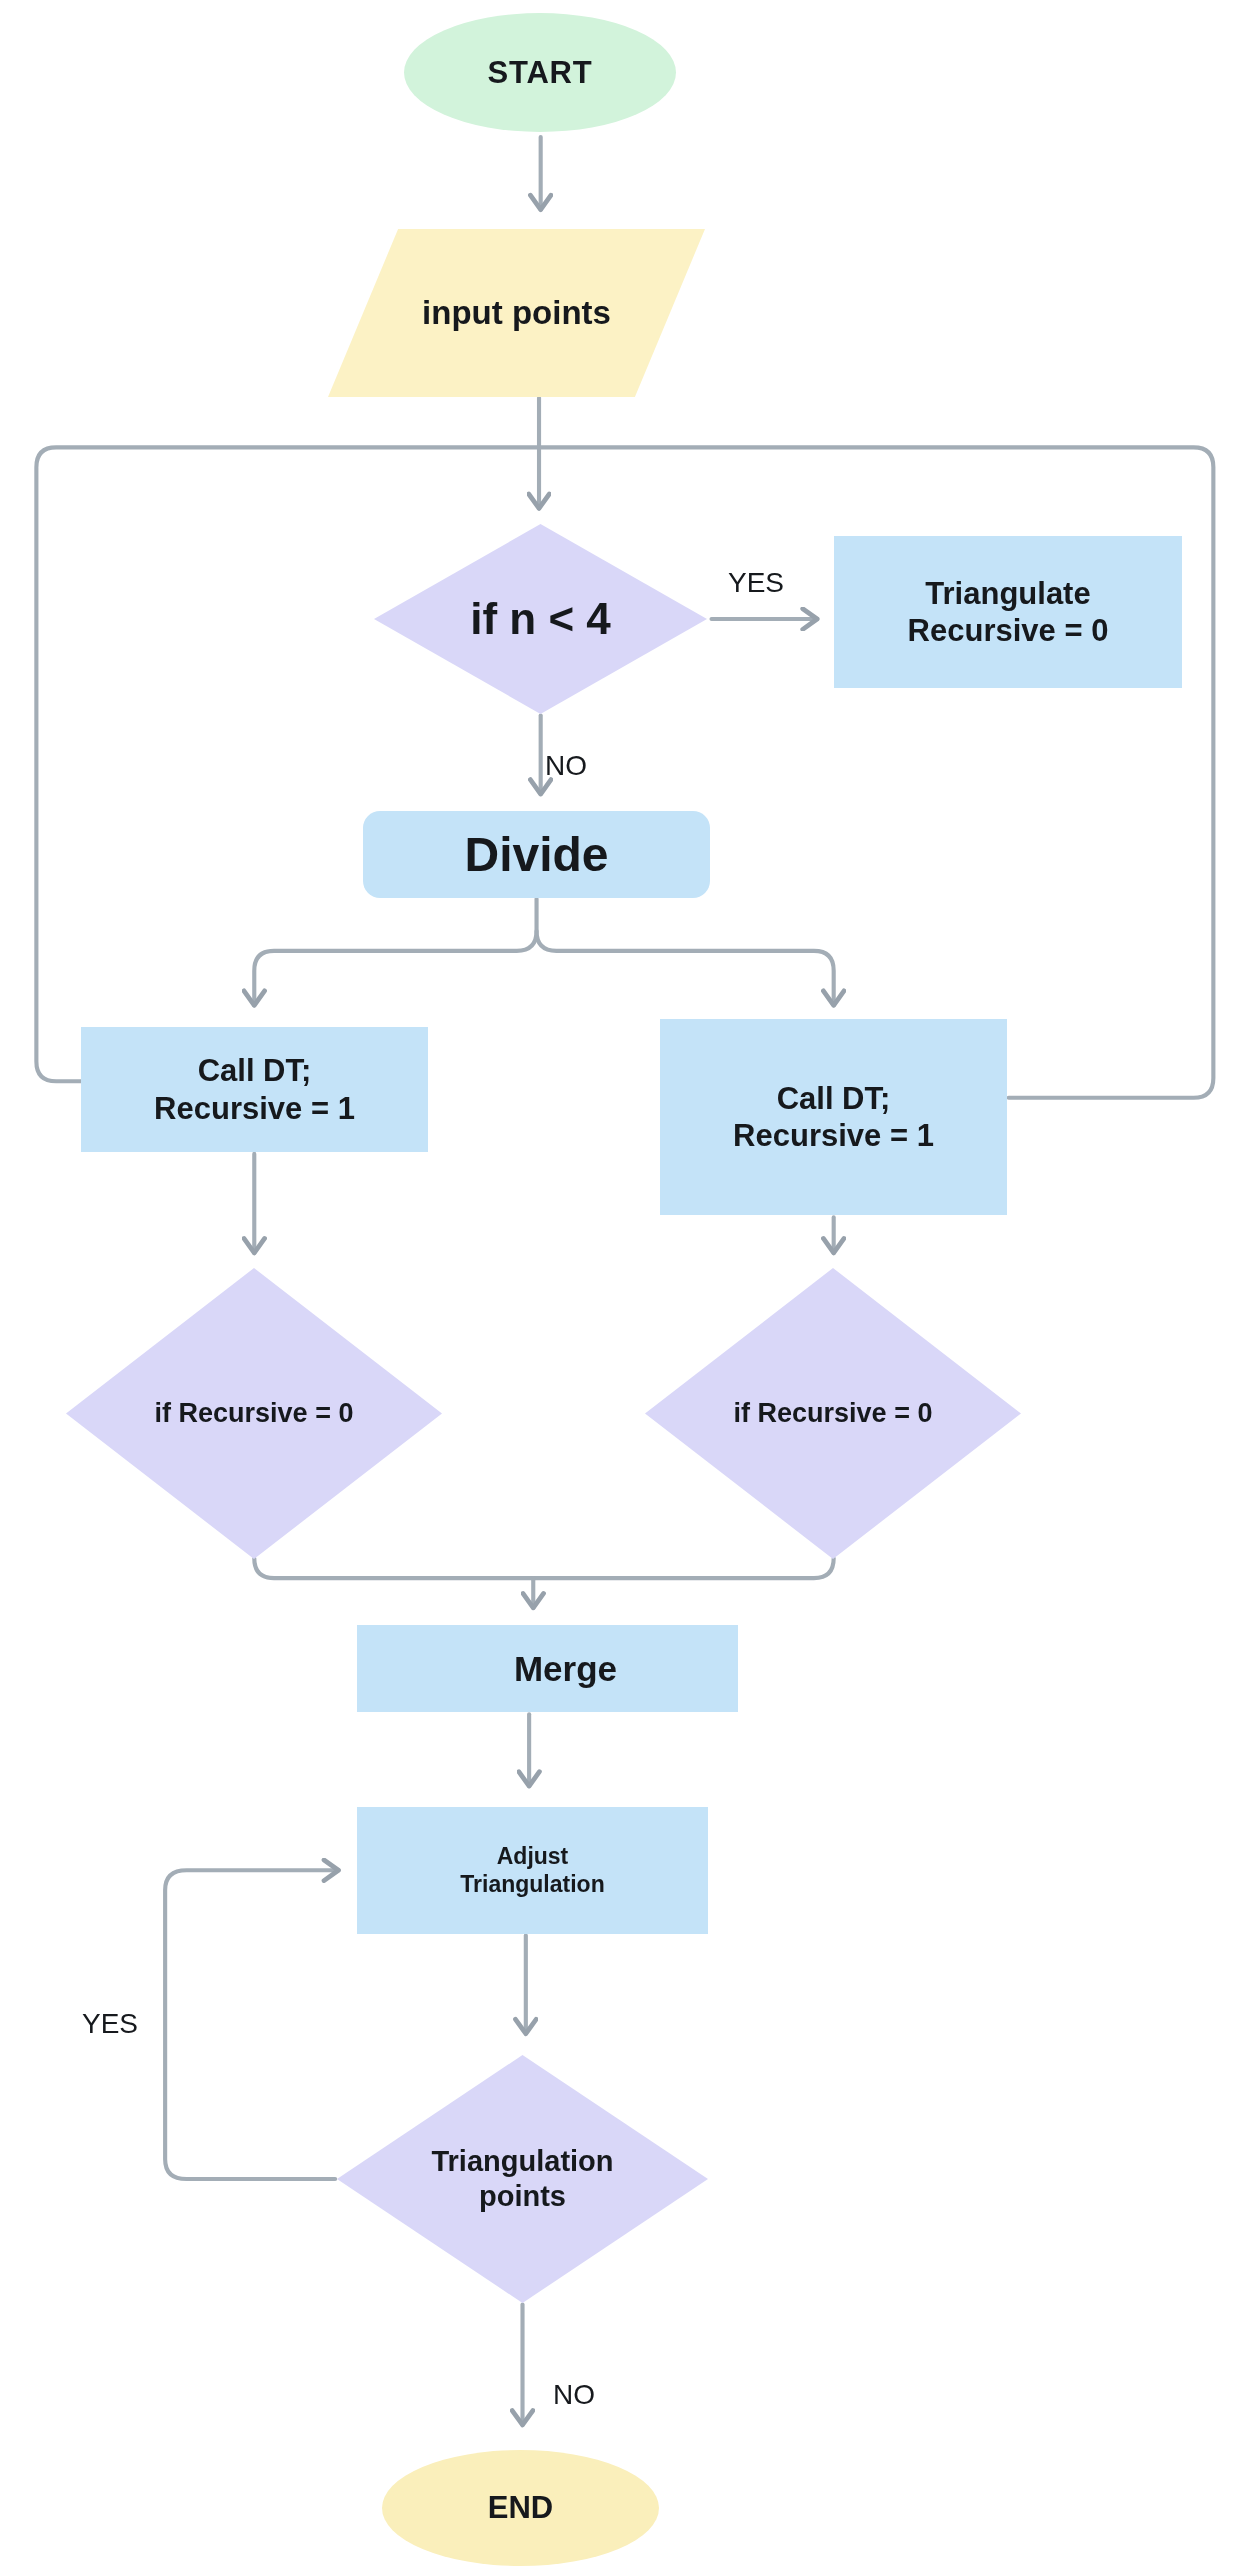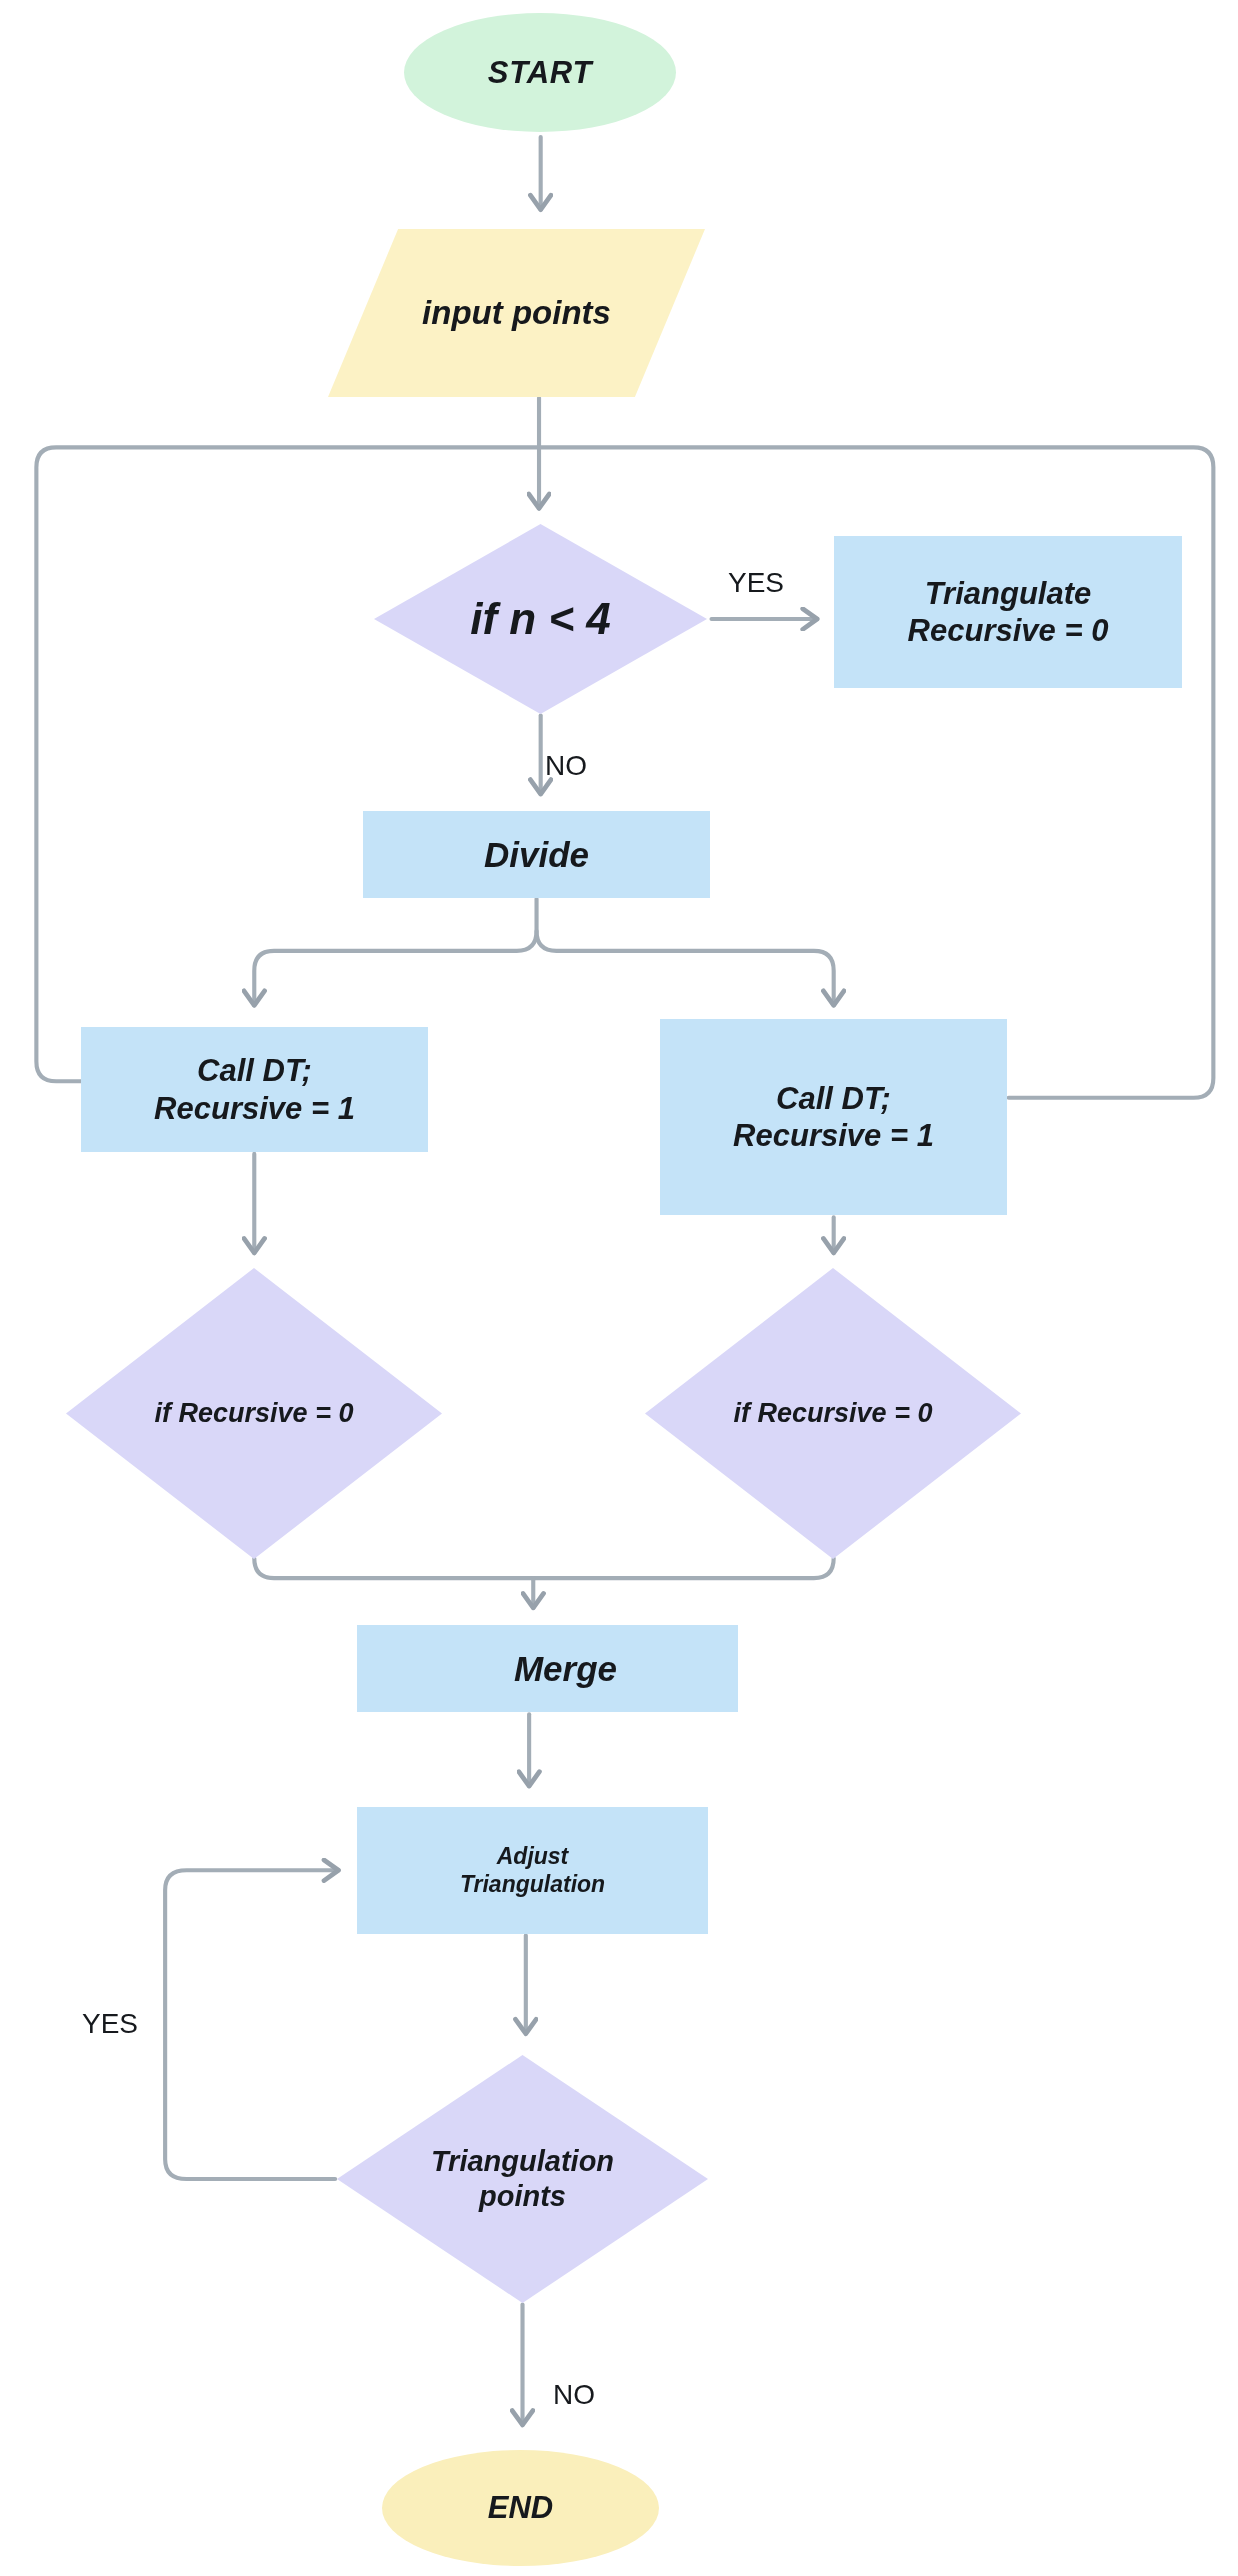--- a/index.html
+++ b/index.html
@@ -55,28 +55,28 @@
     transform:translate(-50%,-50%);
     font-weight:400;
     font-size:28px;
     color:var(--text_dark);
     white-space:nowrap;
   }
   .fs-start{font-size:31px;letter-spacing:0.8px;}
   .fs-io{font-size:33px;justify-content:center;}
   .fs-d1{font-size:44px;text-align:center;}
   .fs-tri{font-size:31px;}
-  .fs-divide{font-size:35px;}
+  .fs-divide{font-size:48px;border-radius:17px;}
   .fs-calldt{font-size:31px;}
   .fs-d2{font-size:27px;}
   .fs-merge{font-size:35px;padding-left:36px;}
   .fs-adjust{font-size:23px;}
   .fs-d3{font-size:29px;}
   .fs-end{font-size:31px;}
-  .node span{display:block;font-style:italic;}
+  .node span{display:block;}
 </style>
 </head>
 <body>
 
 <div class="canvas">
 
   <svg class="wires" viewBox="0 0 1501 3121" fill="none">
     <defs>
       <marker id="arrow" viewBox="0 0 12 12" refX="9" refY="6" markerWidth="30" markerHeight="30" markerUnits="userSpaceOnUse" orient="auto">
         <path d="M2,1 L9,6 L2,11" fill="none" stroke="#97a1ab" stroke-width="2.3" stroke-linecap="round" stroke-linejoin="round"></path>

